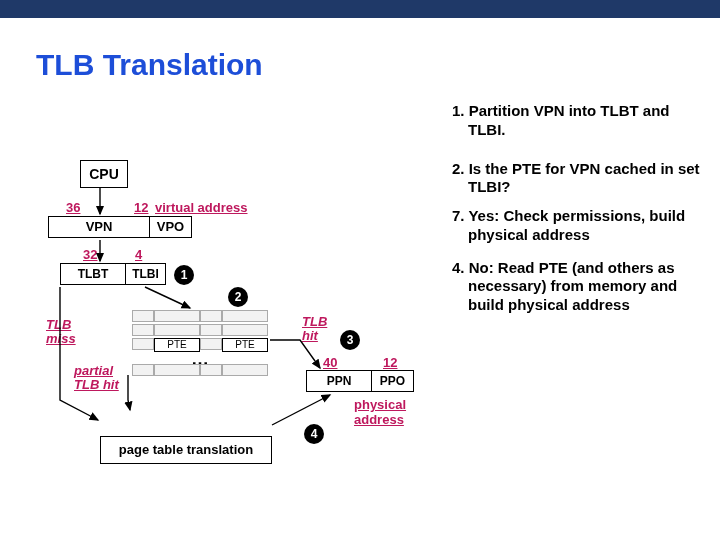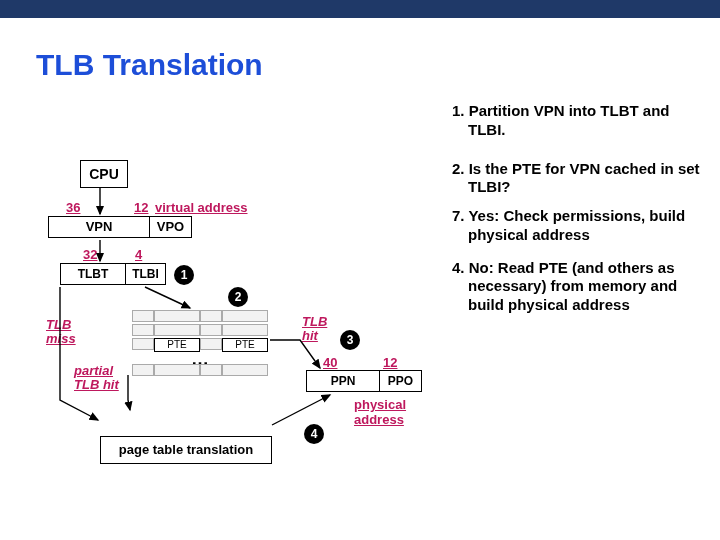--- a/index.html
+++ b/index.html
@@ -85,21 +85,21 @@
   <div class="abs label-sm label-it" style="left:302px;top:315px;white-space:pre;line-height:1.1;">TLB
 hit</div>
   <div class="abs label-sm label-it" style="left:74px;top:364px;white-space:pre;line-height:1.1;">partial
 TLB hit</div>
 
   <div class="abs" style="left:100px;top:436px;width:170px;height:26px;border:1px solid #000;text-align:center;font-size:13px;font-weight:700;line-height:26px;">page table translation</div>
 
   <div class="abs label-sm" style="left:323px;top:355px;">40</div>
   <div class="abs label-sm" style="left:383px;top:355px;">12</div>
   <div class="abs boxrow" style="left:306px;top:370px;">
-    <div class="cell" style="width:74px;font-size:12px;">PPN</div>
+    <div class="cell" style="width:66px;font-size:12px;">PPN</div>
     <div class="cell" style="width:42px;border-left:none;font-size:12px;">PPO</div>
   </div>
   <div class="abs label-sm" style="left:354px;top:398px;white-space:pre;line-height:1.15;">physical
 address</div>
 
   <div class="abs steps">
     <p>1. Partition VPN into TLBT and TLBI.</p>
     <p style="margin-top:20px;">2. Is the PTE for VPN cached in set TLBI?</p>
     <p><span>7. Yes: </span><span style="font-weight:700;">Check permissions, build physical address</span></p>
     <p style="margin-top:14px;"><span>4. No: </span><span style="font-weight:700;">Read PTE (and others as necessary) from memory and build physical address</span></p>

